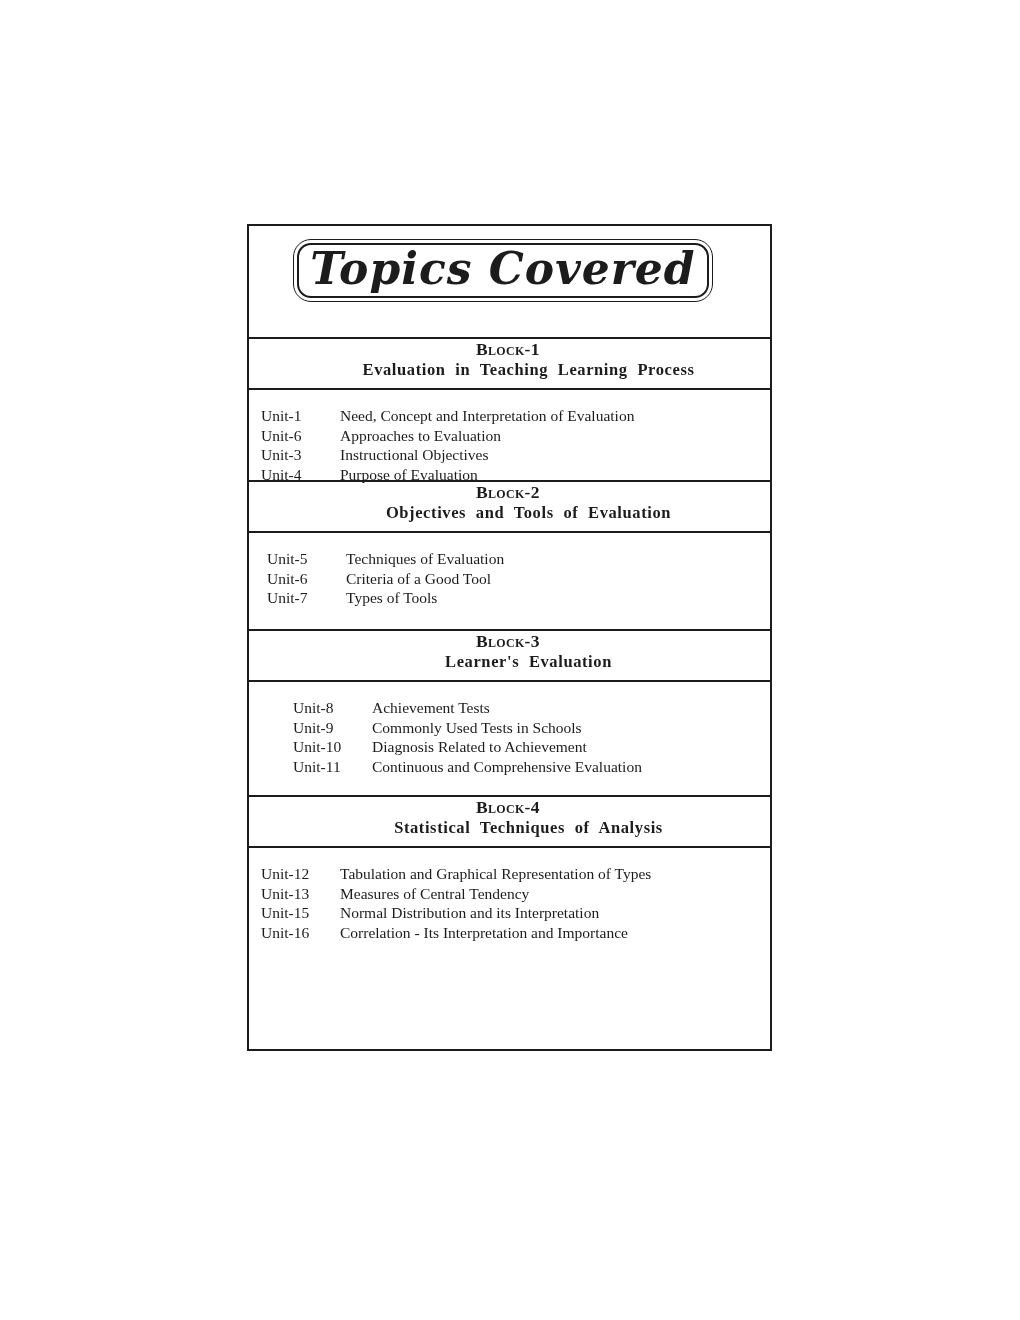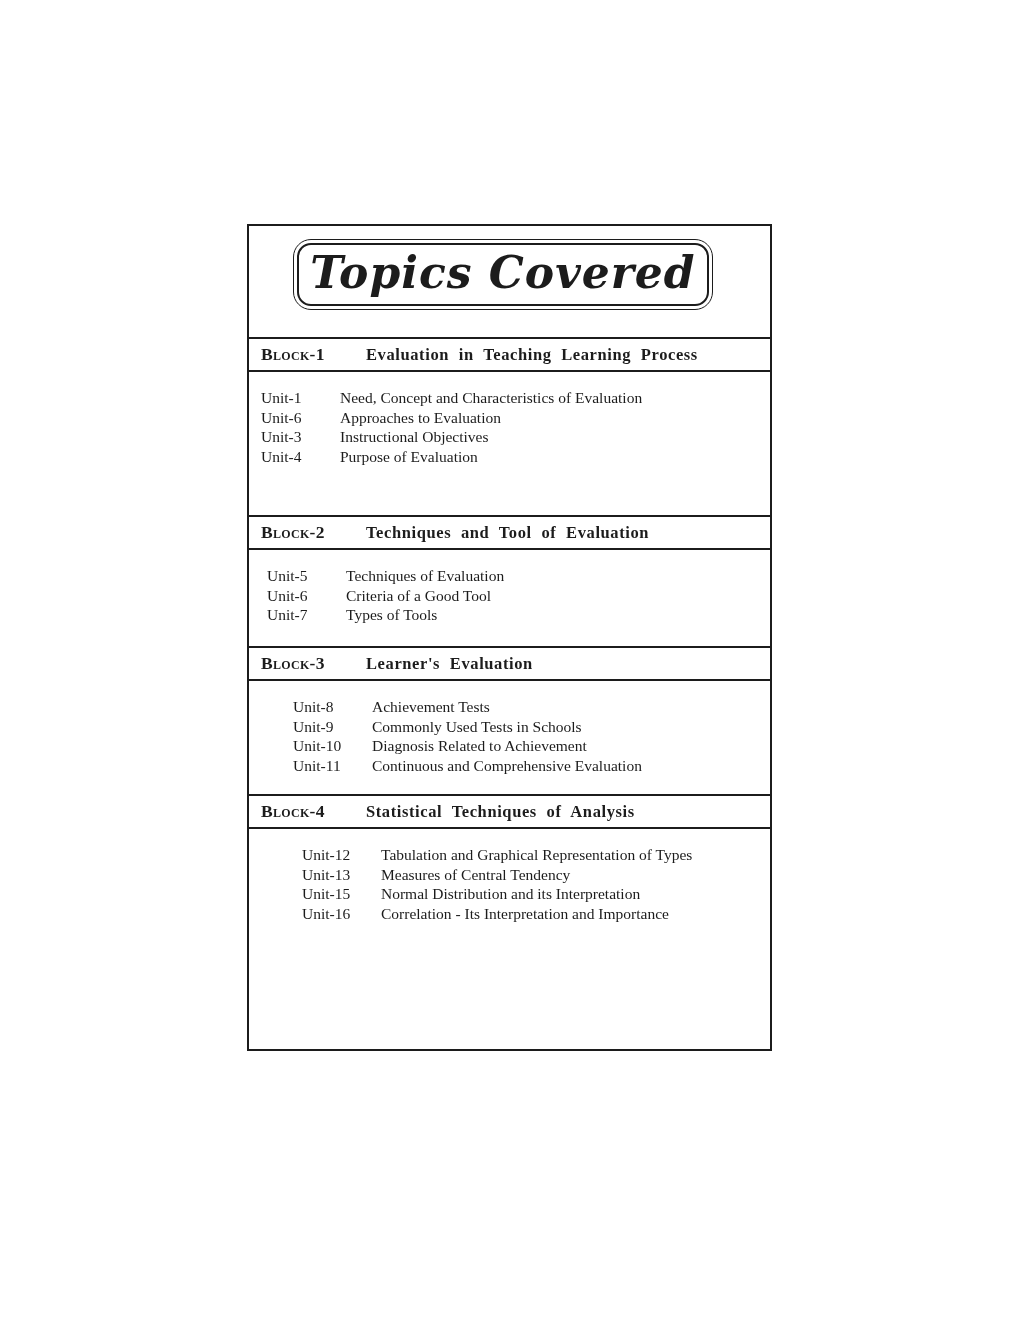--- a/index.html
+++ b/index.html
@@ -19,21 +19,21 @@
     flex-direction: column;
     background: #ffffff;
   }
   .title-section {
     height: 111px;
     position: relative;
   }
   .title-box-outer {
     position: absolute;
     left: 44px; top: 13px;
-    width: 420px; height: 71px;
+    width: 420px; height: 63px;
     border: 1.5px solid #1c1c1c;
     border-radius: 18px;
     padding: 3px;
   }
   .title-box-inner {
     width: 100%; height: 100%;
     border: 2.5px solid #1c1c1c;
     border-radius: 14px;
     display: flex;
     align-items: center;
@@ -42,48 +42,49 @@
   h1.page-title {
     font-family: "DejaVu Serif", serif;
     font-style: italic;
     font-weight: bold;
     font-size: 44px;
     letter-spacing: 1px;
     white-space: nowrap;
     transform: translateY(-2px);
   }
   .block-header {
-    height: 35px;
+    height: 53px;
     border-top: 2px solid #1c1c1c;
     border-bottom: 2px solid #1c1c1c;
     display: flex;
     align-items: center;
     padding-left: 12px;
+    flex-direction: column;
   }
   .block-label {
     width: 79px;
     flex-shrink: 0;
     font-variant: small-caps;
     font-weight: bold;
     font-size: 17.5px;
     letter-spacing: 0.3px;
   }
   .block-title {
     font-weight: bold;
     font-size: 16.5px;
     letter-spacing: 0.6px;
     word-spacing: 5px;
     white-space: nowrap;
     margin-left: 26px;
   }
   .unit-list {
     padding: 16px 10px 0 12px;
   }
-  .unit-list.grow { flex: 1; margin-left: 41px; }
-  .ul-1 { height: 143px; border-radius: 22px; }
+  .unit-list.grow { flex: 1; }
+  .ul-1 { height: 90px; border-radius: 22px; }
   .ul-2 { height: 96px; margin-left: 6px; }
   .ul-3 { height: 113px; padding-left: 44px; }
   .unit-row {
     display: flex;
     line-height: 19.5px;
     font-size: 15.5px;
   }
   .unit-number {
     width: 79px;
     flex-shrink: 0;
@@ -103,39 +104,39 @@
     </div>
   </div>
 
   <div class="block-header">
     <span class="block-label">Block-1</span>
     <span class="block-title">Evaluation in Teaching Learning Process</span>
   </div>
   <div class="unit-list ul-1">
     <div class="unit-row">
       <span class="unit-number">Unit-1</span>
-      <span class="unit-title">Need, Concept and Characteristics of Evaluation</span>
+      <span class="unit-title">Need, Concept and Interpretation of Evaluation</span>
     </div>
     <div class="unit-row">
       <span class="unit-number">Unit-6</span>
       <span class="unit-title">Approaches to Evaluation</span>
     </div>
     <div class="unit-row">
       <span class="unit-number">Unit-3</span>
       <span class="unit-title">Instructional Objectives</span>
     </div>
     <div class="unit-row">
       <span class="unit-number">Unit-4</span>
       <span class="unit-title">Purpose of Evaluation</span>
     </div>
   </div>
 
   <div class="block-header">
     <span class="block-label">Block-2</span>
-    <span class="block-title">Techniques and Tool of Evaluation</span>
+    <span class="block-title">Objectives and Tools of Evaluation</span>
   </div>
   <div class="unit-list ul-2">
     <div class="unit-row">
       <span class="unit-number">Unit-5</span>
       <span class="unit-title">Techniques of Evaluation</span>
     </div>
     <div class="unit-row">
       <span class="unit-number">Unit-6</span>
       <span class="unit-title">Criteria of a Good Tool</span>
     </div>

